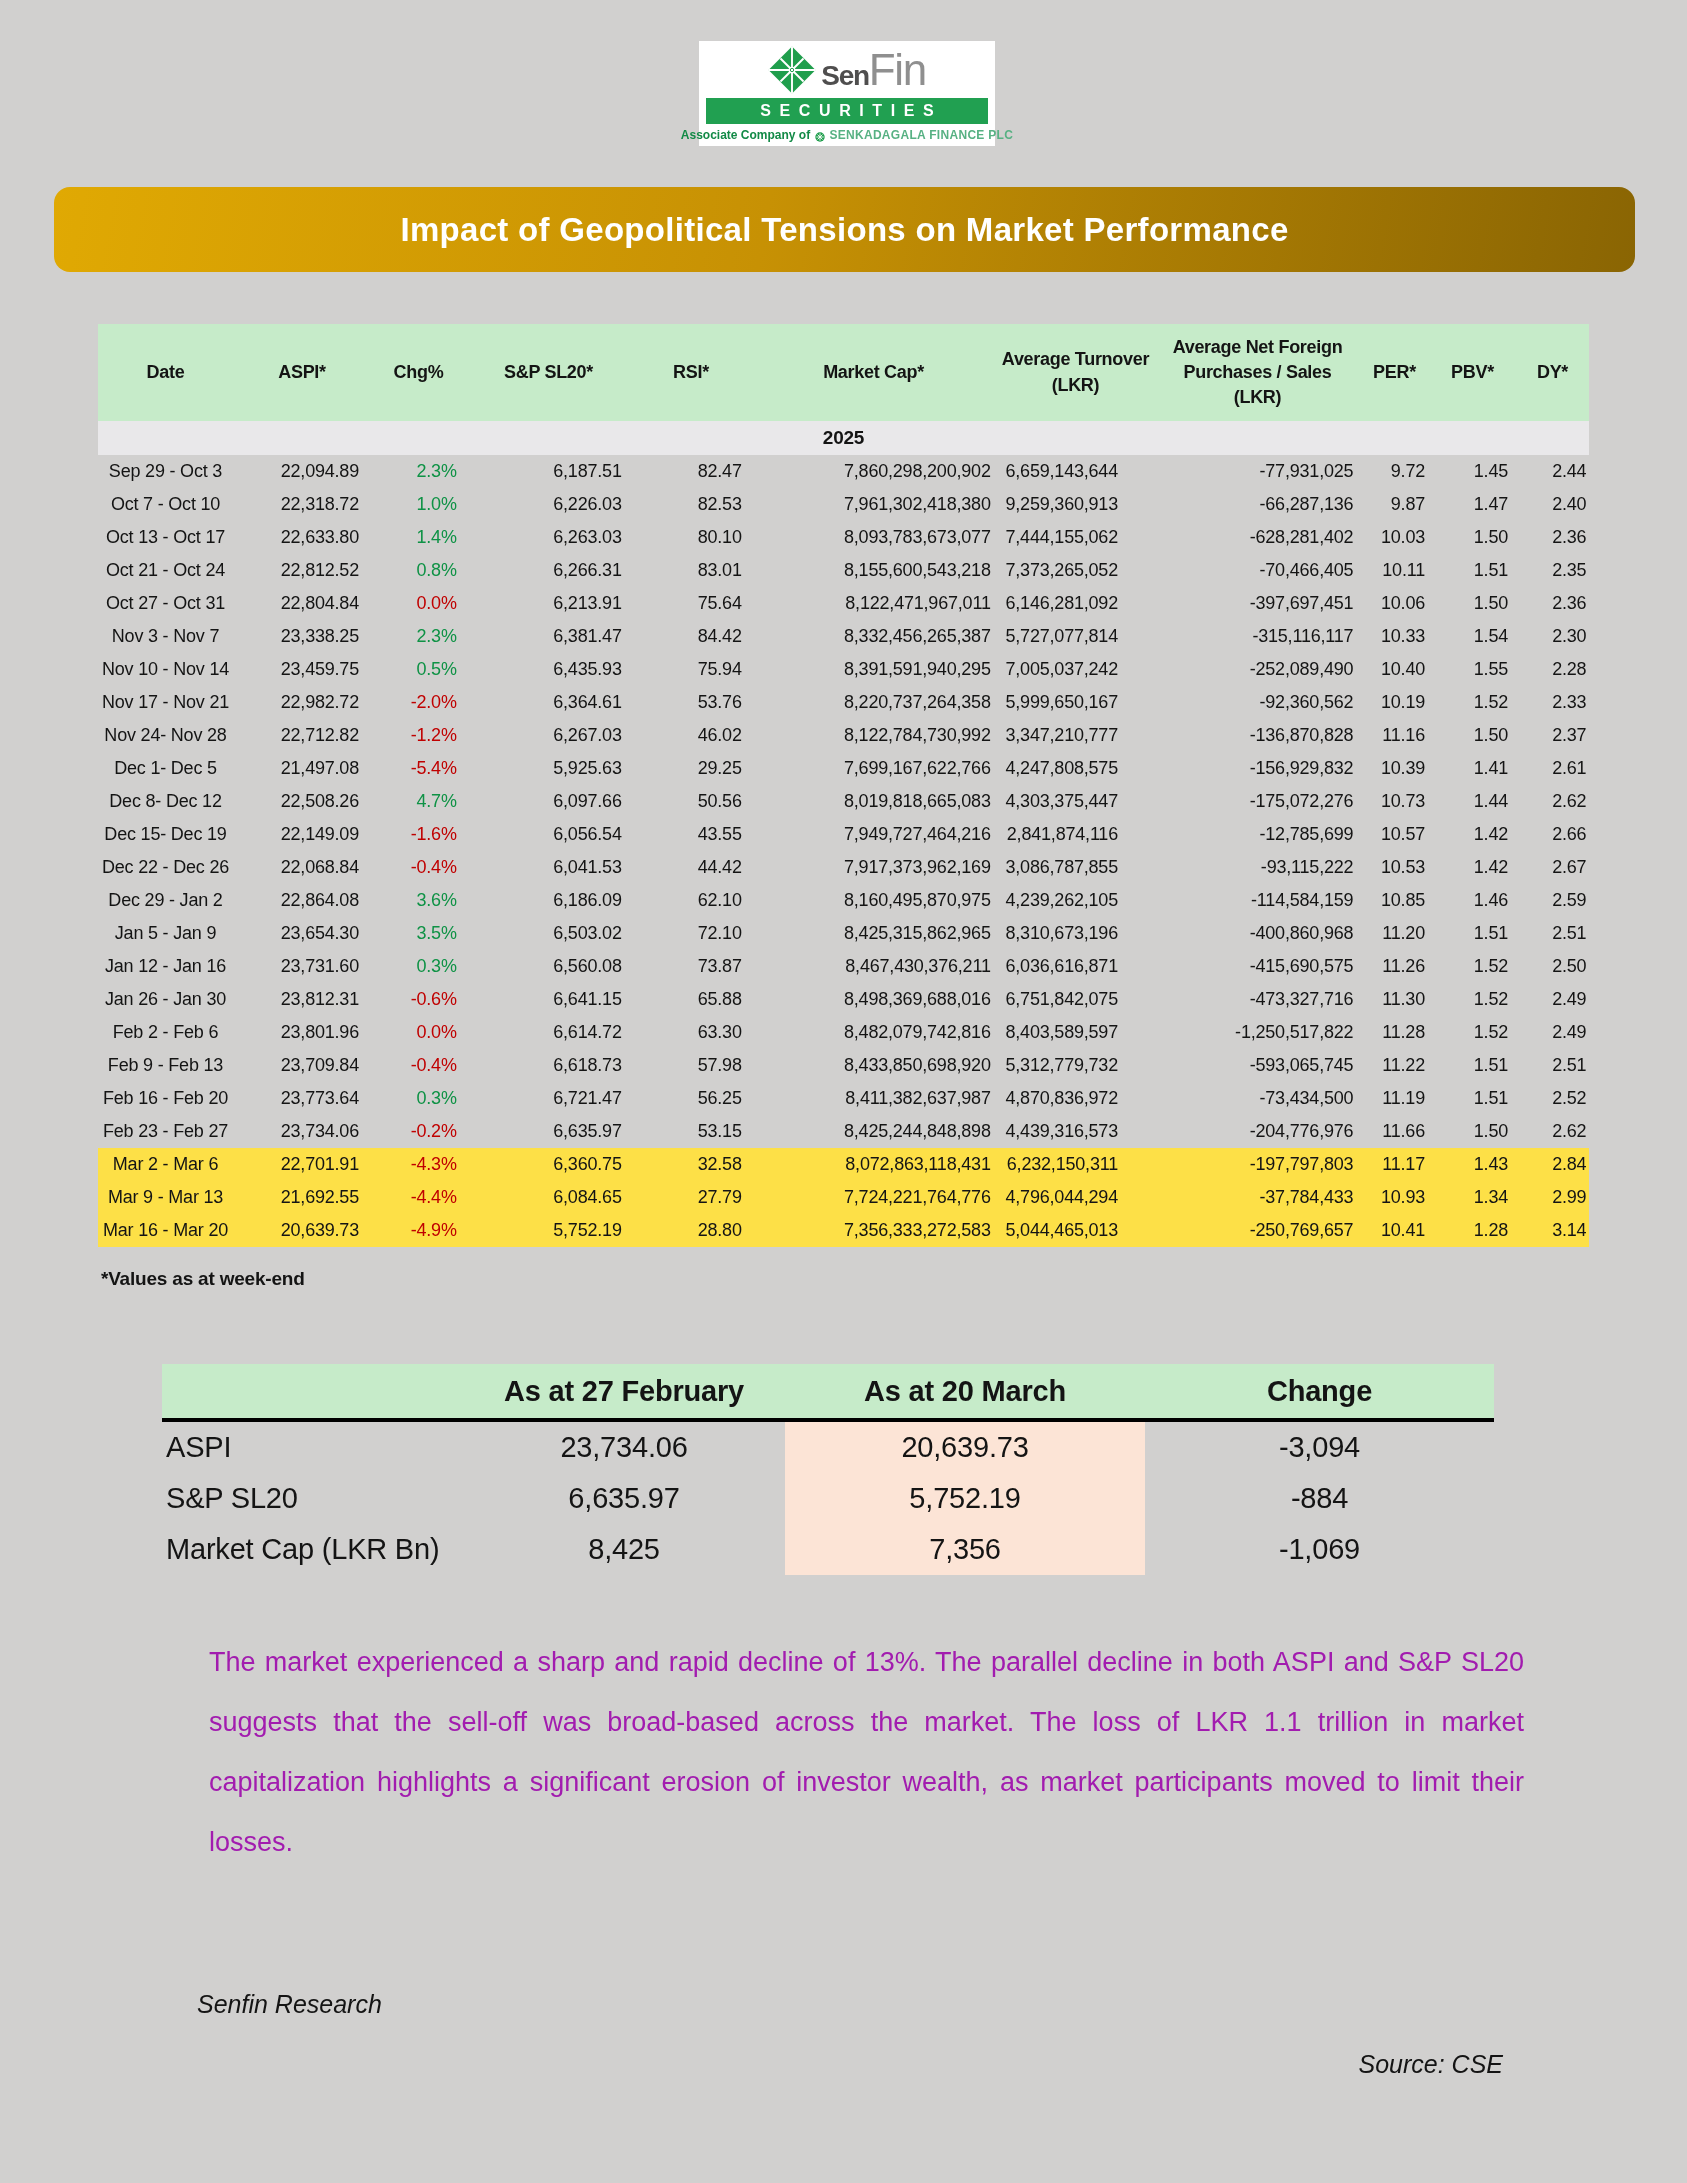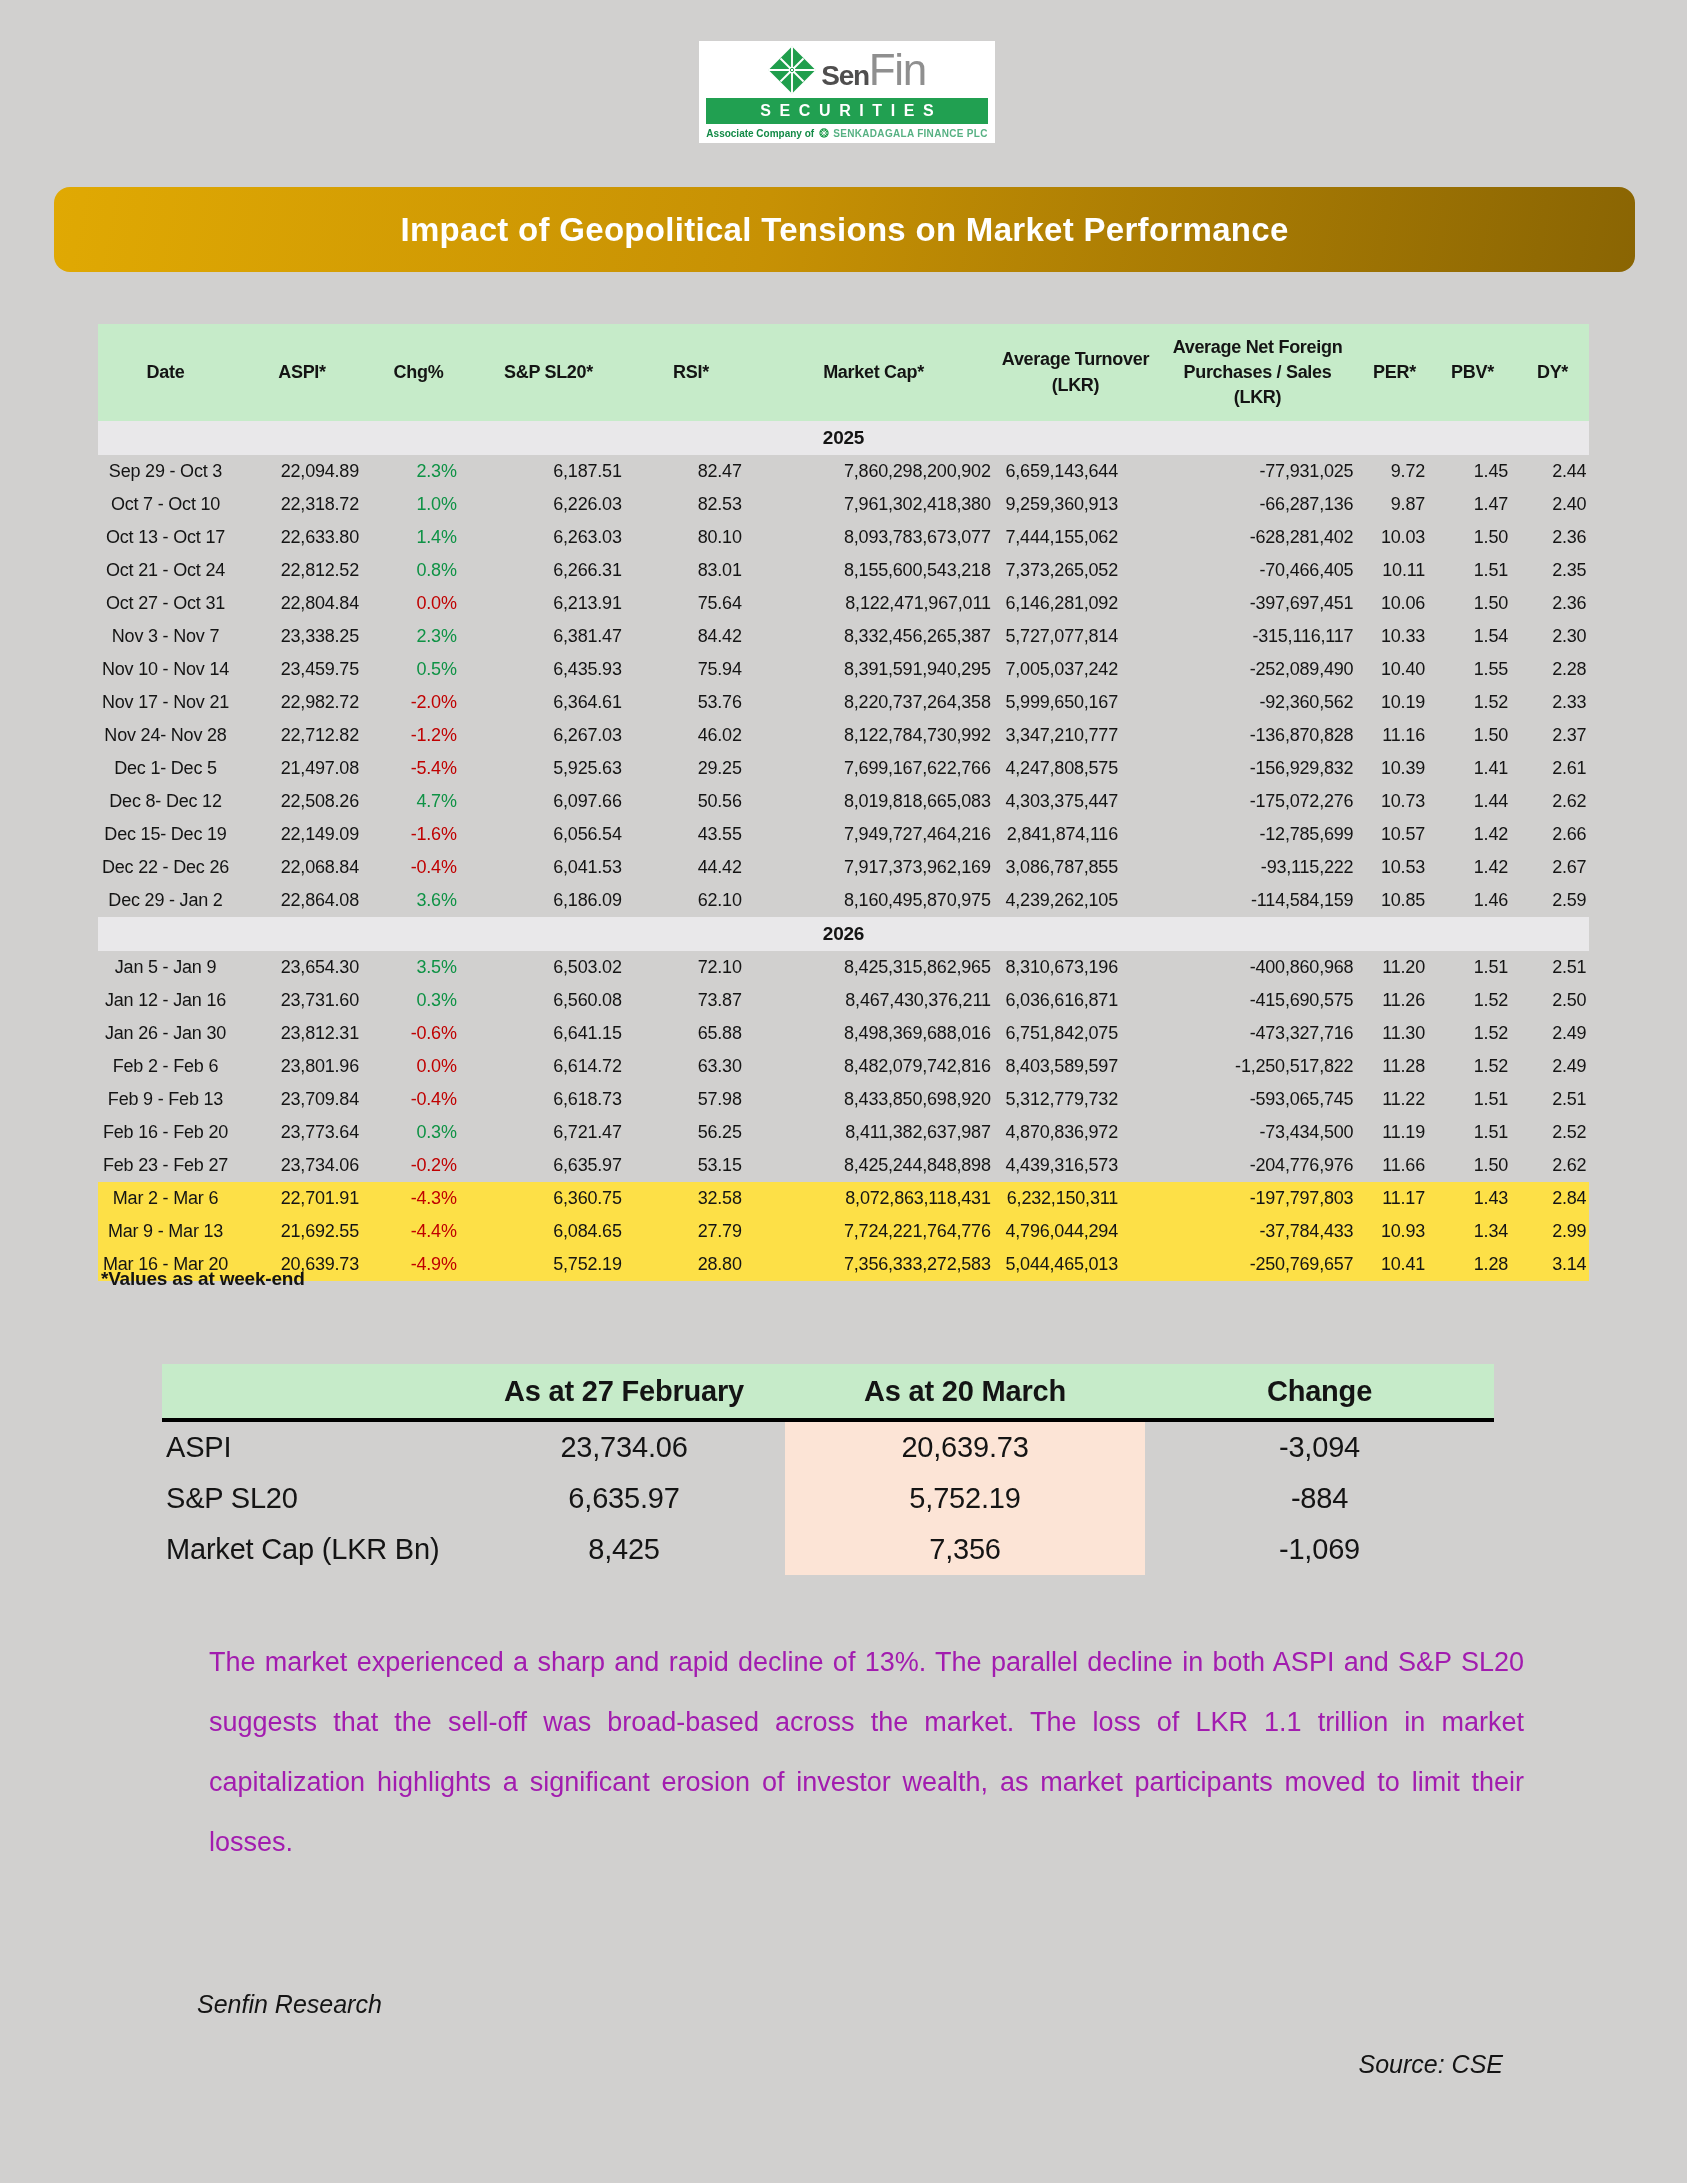--- a/index.html
+++ b/index.html
@@ -9,22 +9,22 @@
   
   .logo{position:absolute;left:699px;top:41px;width:296px;background:#ffffff;
         padding:5.3px 6.6px 4.6px;box-sizing:border-box;}
   .logo-main{display:flex;align-items:center;justify-content:center;gap:5.3px;}
   .diamond{width:48px;height:48px;flex:0 0 auto;}
   .brand{line-height:1;letter-spacing:-1.3px;}
   .sen{font-size:28px;font-weight:700;color:#4f4e4e;}
   .fin{font-size:44px;font-weight:400;color:#8f8f8f;}
   .sec-bar{margin-top:4px;background:#21a051;color:#ffffff;text-align:center;
            font-weight:700;font-size:16px;letter-spacing:8.6px;padding:4px 0 4px 8.6px;}
-  .tagline{margin-top:3.3px;display:flex;align-items:flex-start;justify-content:center;gap:4.6px;
-           font-size:10px;white-space:nowrap;}
+  .tagline{margin-top:3.3px;display:flex;align-items:flex-end;justify-content:center;gap:4.6px;
+           font-size:12px;white-space:nowrap;}
   .tag-strong{color:#128a46;font-weight:700;}
   .tag-co{color:#57b183;font-weight:700;letter-spacing:0.3px;}
   .tag-icon{width:10px;height:10px;flex:0 0 auto;}
 
   
   .banner{position:absolute;left:54px;top:187px;width:1581px;height:85px;border-radius:16px;
           background:linear-gradient(100deg,#e0a903 0%,#c79104 45%,#8a6503 100%);
           display:flex;align-items:center;justify-content:center;}
   .banner-title{font-size:33px;font-weight:700;color:#ffffff;letter-spacing:0.3px;}
 
@@ -311,23 +311,20 @@
       <td>22,864.08</td>
       <td class="pos">3.6%</td>
       <td>6,186.09</td>
       <td>62.10</td>
       <td>8,160,495,870,975</td>
       <td>4,239,262,105</td>
       <td>-114,584,159</td>
       <td>10.85</td>
       <td>1.46</td>
       <td>2.59</td>
-    </tr>
-        <tr class="year-row">
-      <td colspan="11">2026</td>
     </tr>
         <tr>
       <td>Jan 5 - Jan 9</td>
       <td>23,654.30</td>
       <td class="pos">3.5%</td>
       <td>6,503.02</td>
       <td>72.10</td>
       <td>8,425,315,862,965</td>
       <td>8,310,673,196</td>
       <td>-400,860,968</td>

